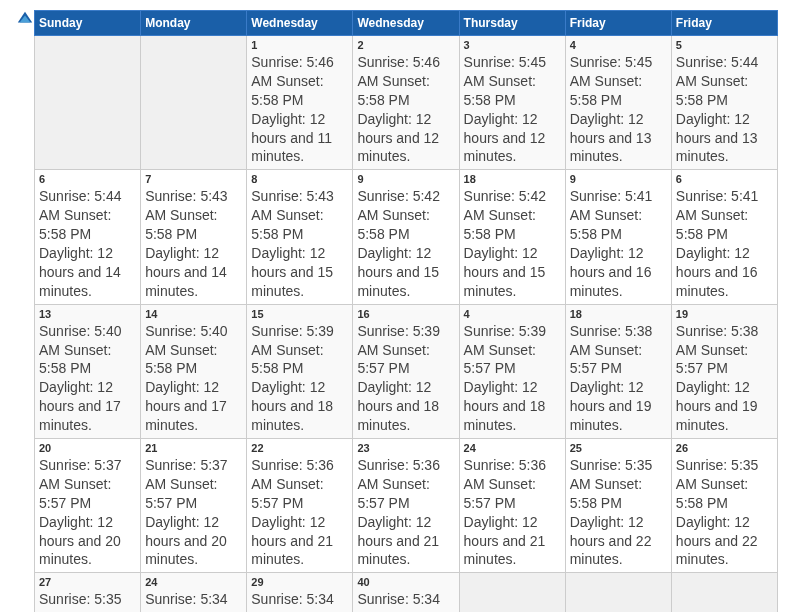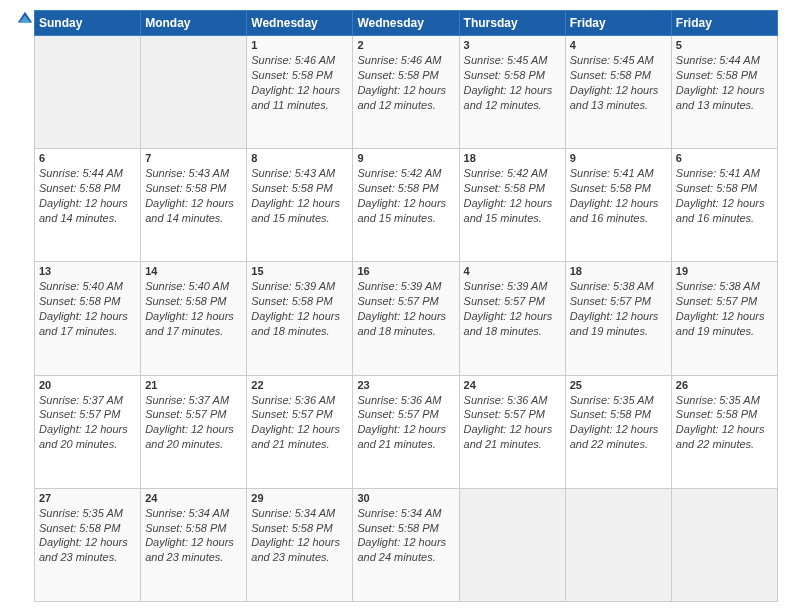--- a/index.html
+++ b/index.html
@@ -91,24 +91,23 @@
       background: #f0f0f0;
     }
     .day-number {
       font-size: 11px;
       font-weight: bold;
       color: #333;
       display: block;
       margin-bottom: 2px;
     }
     .day-info {
-      font-size: 11px;
+      font-size: 14px;
       color: #444;
       line-height: 1.35;
-      font-style: italic;
     }
   </style>
 </head>
 <body>
 
 <div class="page">
   <div class="header">
     <div class="logo">
       <div class="logo-text">
         <span class="logo-general"></span>
@@ -346,21 +345,21 @@
 and 23 minutes.</div>
           </td>
           <td>
             <span class="day-number">29</span>
             <div class="day-info">Sunrise: 5:34 AM
 Sunset: 5:58 PM
 Daylight: 12 hours
 and 23 minutes.</div>
           </td>
           <td>
-            <span class="day-number">30</span>
+            <span class="day-number">40</span>
             <div class="day-info">Sunrise: 5:34 AM
 Sunset: 5:58 PM
 Daylight: 12 hours
 and 24 minutes.</div>
           </td>
           <td class="empty"></td>
           <td class="empty"></td>
           <td class="empty"></td>
         </tr>
       </tbody>

